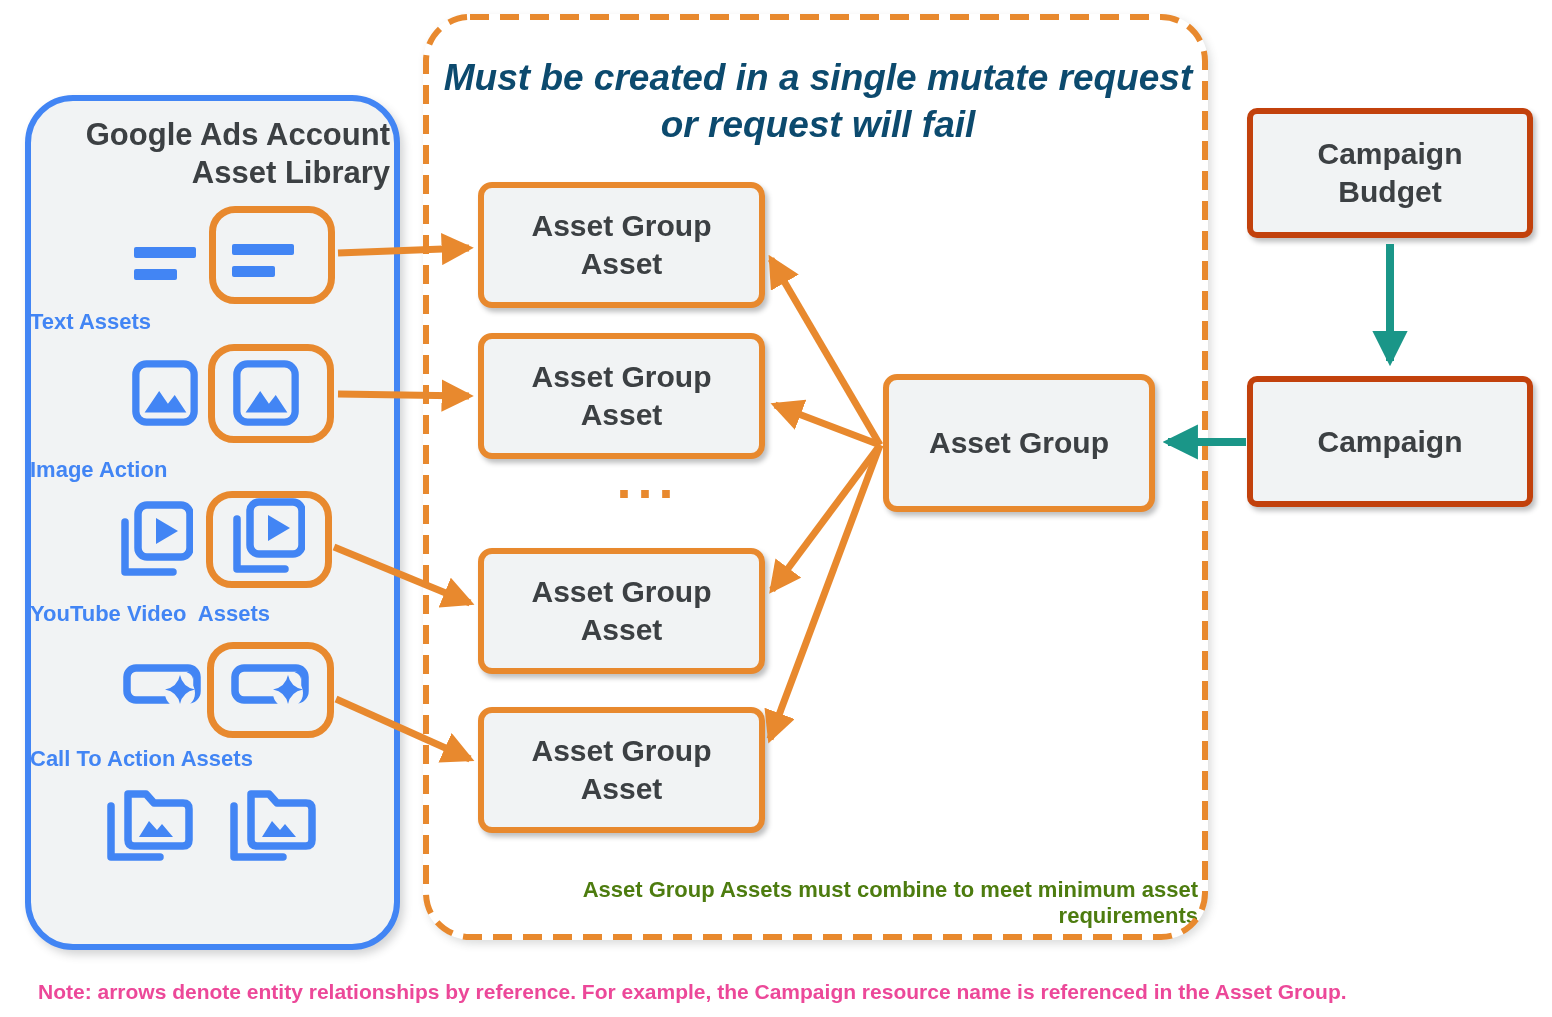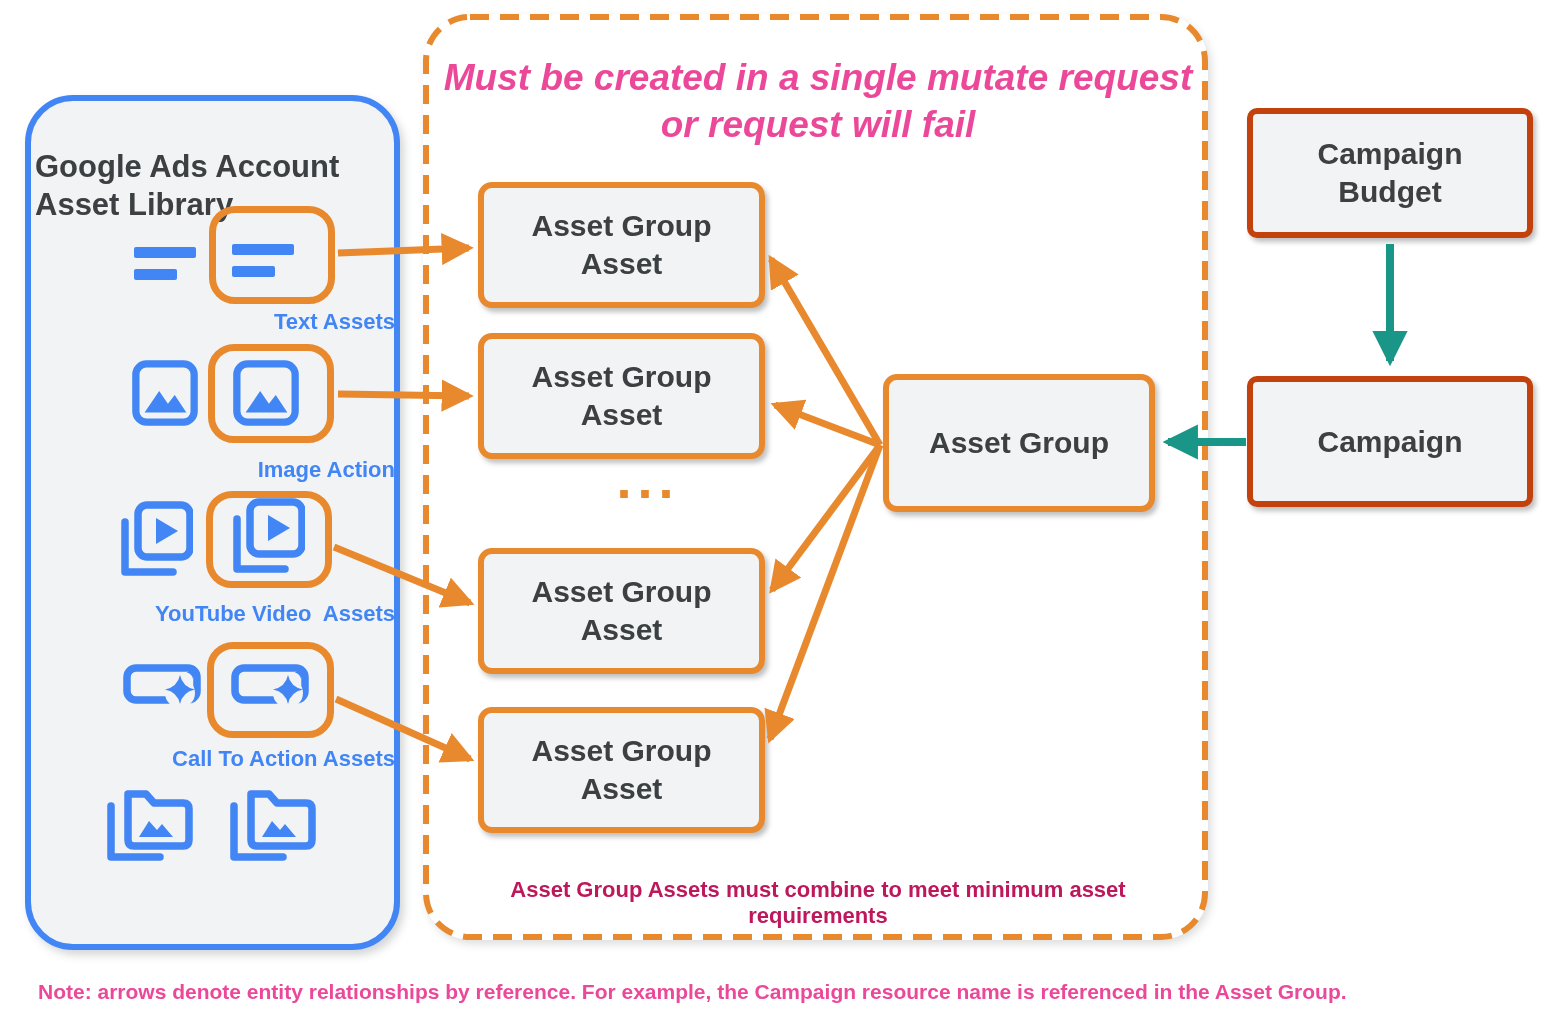--- a/index.html
+++ b/index.html
@@ -7,56 +7,56 @@
     position:relative;width:1552px;height:1017px;background:#ffffff;
     font-family:"Liberation Sans",sans-serif;overflow:hidden;
   }
   
   .panel{
     position:absolute;left:25px;top:95px;width:375px;height:855px;
     background:#F1F3F4;border:6px solid #4285F4;border-radius:48px;
     box-sizing:border-box;box-shadow:4px 5px 8px rgba(60,64,67,.22);
   }
   .panel-title{
-    position:absolute;left:35px;top:116px;width:355px;text-align:left;
-    font-size:31px;line-height:38px;font-weight:bold;color:#3C4043;margin-top:32px;
+    position:absolute;left:35px;top:116px;width:355px;text-align:right;
+    font-size:31px;line-height:38px;font-weight:bold;color:#3C4043;
   }
   .asset-label{
-    position:absolute;left:30px;width:365px;text-align:right;
+    position:absolute;left:30px;width:365px;text-align:left;
     font-size:22px;font-weight:bold;color:#4285F4;white-space:pre;
   }
   .icon{position:absolute;}
   .obox{
     position:absolute;border:7px solid #E8892E;border-radius:26px;
     box-sizing:border-box;background:transparent;
   }
   
   .dashed-area{
     position:absolute;left:423px;top:14px;width:785px;height:926px;
     background:#ffffff;border-radius:48px;box-shadow:3px 4px 8px rgba(60,64,67,.18);
   }
   .mtitle{
     position:absolute;left:438px;top:54px;width:760px;text-align:center;
-    font-weight:bold;font-style:italic;font-size:37px;line-height:47px;color:#ec4899;
+    font-weight:bold;font-style:italic;font-size:37px;line-height:47px;color:#0c4a6e;
   }
   .dbox{
     position:absolute;background:#F1F3F4;box-sizing:border-box;
     display:flex;flex-direction:column;align-items:center;justify-content:center;
     font-weight:bold;font-size:30px;line-height:38px;color:#3C4043;
     box-shadow:3px 4px 5px rgba(60,64,67,.33);text-align:center;
   }
   .orange-box{border:6px solid #E8892E;border-radius:14px;}
   .teal-box{border:6px solid #c2410c;border-radius:10px;}
   .ellipsis{
     position:absolute;left:598px;top:452px;width:100px;text-align:center;
     font-size:54px;font-weight:bold;color:#E8892E;letter-spacing:6px;line-height:54px;
   }
   .dfooter{
-    position:absolute;left:438px;top:877px;width:760px;text-align:center;
-    font-size:22px;font-weight:bold;color:#be185d;
+    position:absolute;left:438px;top:877px;width:760px;text-align:right;
+    font-size:22px;font-weight:bold;color:#4d7c0f;
   }
   .note{
     position:absolute;left:38px;top:980px;width:1480px;
     font-size:21px;font-weight:bold;color:#ec4899;
   }
   svg.overlay{position:absolute;left:0;top:0;z-index:10;pointer-events:none;}
 </style>
 </head>
 <body>
 

